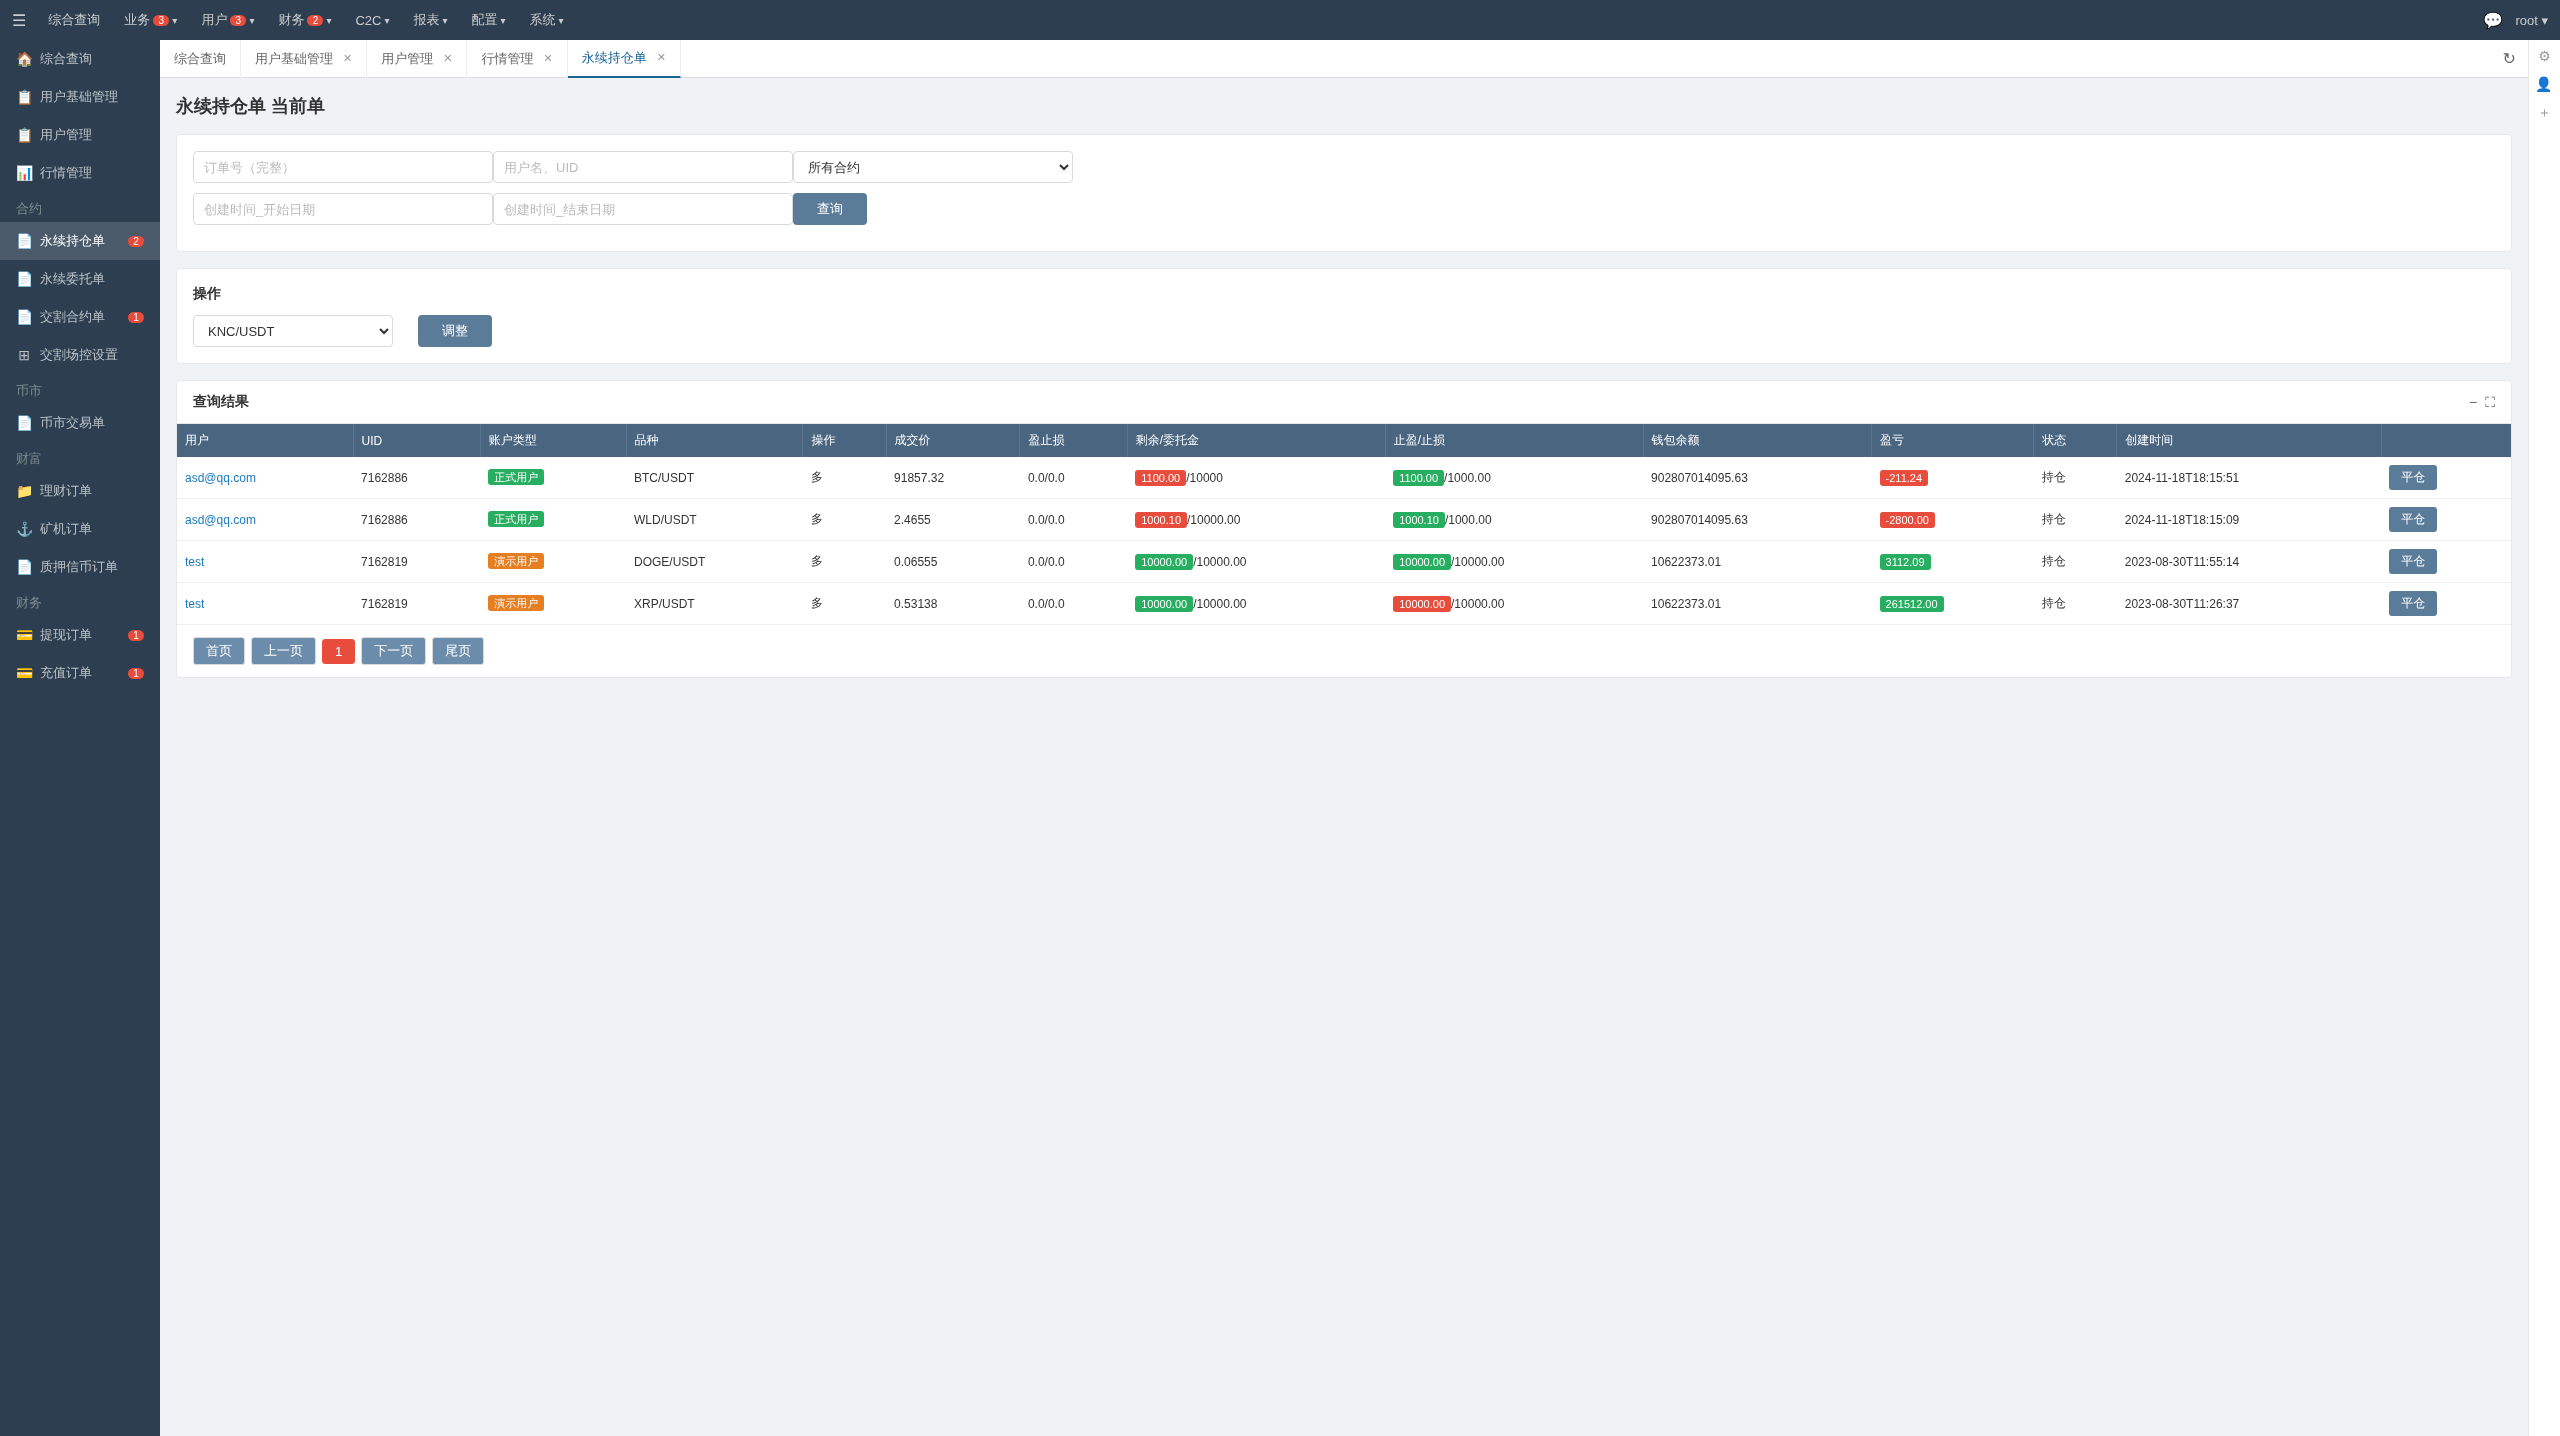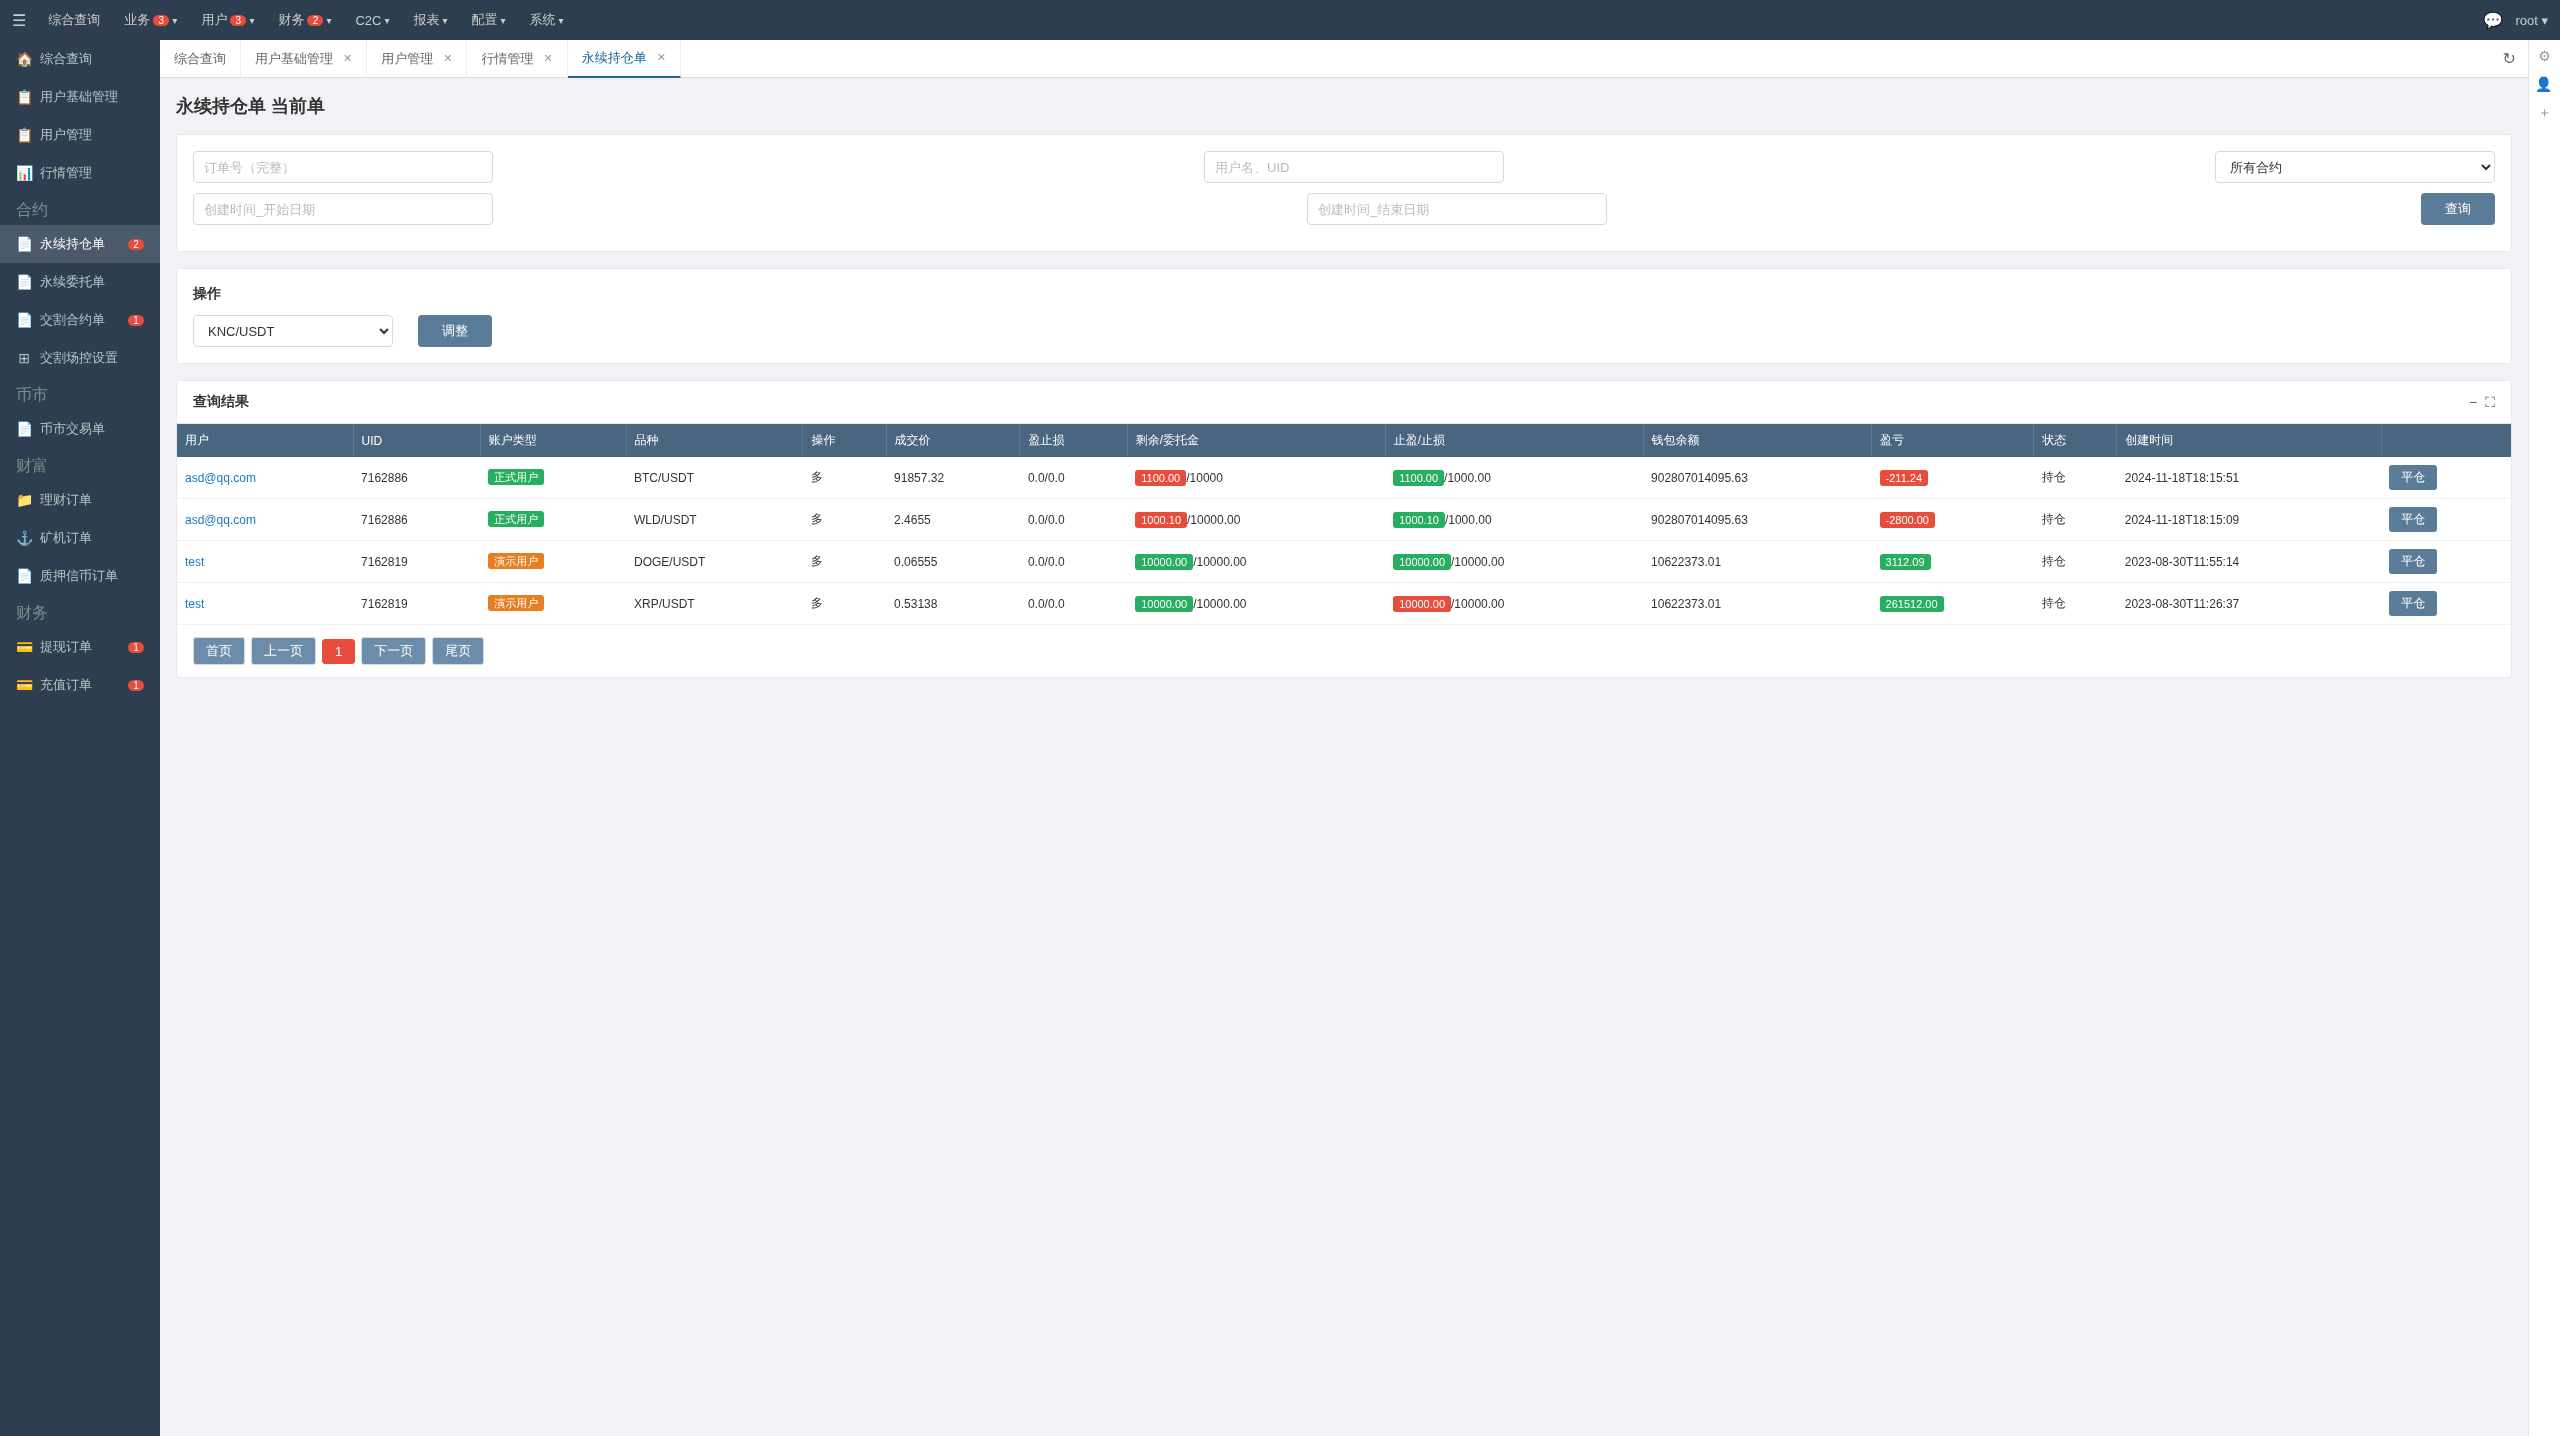--- a/index.html
+++ b/index.html
@@ -17,21 +17,21 @@
 
     
     .main-layout { display: flex; flex: 1; overflow: hidden; }
 
     
     .sidebar { width: 160px; background: #2c3e50; color: #bdc3c7; flex-shrink: 0; overflow-y: auto; }
     .sidebar-item { display: flex; align-items: center; gap: 8px; padding: 10px 16px; cursor: pointer; font-size: 13px; color: #bdc3c7; position: relative; }
     .sidebar-item.active { background: rgba(255,255,255,0.15); color: #fff; }
     .sidebar-item .s-icon { font-size: 14px; width: 16px; text-align: center; }
     .sidebar-item .badge { background: #e74c3c; color: #fff; border-radius: 10px; font-size: 10px; padding: 0 5px; min-width: 16px; text-align: center; margin-left: auto; }
-    .sidebar-section { padding: 8px 16px 4px; font-size: 16px; color: #7f8c8d; }
+    .sidebar-section { padding: 8px 16px 4px; font-size: 13px; color: #7f8c8d; }
 
     
     .content-area { flex: 1; display: flex; flex-direction: column; overflow: hidden; background: #f0f2f5; }
 
     
     .tab-bar { background: #fff; border-bottom: 1px solid #ddd; display: flex; align-items: center; padding: 0 0; height: 38px; flex-shrink: 0; }
     .tab { padding: 0 14px; height: 38px; display: flex; align-items: center; gap: 6px; border-right: 1px solid #eee; cursor: pointer; font-size: 13px; color: #666; white-space: nowrap; }
     .tab.active { background: #fff; color: #1a6496; border-bottom: 2px solid #1a6496; }
     .tab .close { color: #999; font-size: 11px; margin-left: 4px; }
     .refresh-btn { margin-left: auto; margin-right: 12px; color: #666; cursor: pointer; font-size: 16px; }
@@ -45,21 +45,21 @@
     
     .sub-tabs { display: flex; gap: 0; margin-bottom: 16px; border-bottom: 2px solid #ddd; }
     .sub-tab { padding: 8px 16px; cursor: pointer; font-size: 13px; color: #666; border-bottom: 2px solid transparent; margin-bottom: -2px; }
     .sub-tab.active { color: #1a6496; border-bottom-color: #1a6496; }
 
     
     .card { background: #fff; border-radius: 4px; padding: 16px; margin-bottom: 16px; border: 1px solid #e8e8e8; }
 
     
     .section-title { font-size: 14px; font-weight: bold; color: #333; margin-bottom: 12px; }
-    .form-row { display: flex; margin-bottom: 10px; align-items: center; flex-wrap: wrap; justify-content: space-between; }
+    .form-row { display: flex; margin-bottom: 10px; align-items: center; flex-wrap: wrap; }
     .form-input { border: 1px solid #d9d9d9; border-radius: 4px; padding: 6px 10px; font-size: 13px; height: 32px; outline: none; color: #333; flex: 1; min-width: 120px; }
     .form-input::placeholder { color: #bbb; }
     .form-select { border: 1px solid #d9d9d9; border-radius: 4px; padding: 6px 10px; font-size: 13px; height: 32px; outline: none; color: #333; background: #fff; flex: 1; min-width: 120px; cursor: pointer; }
     .btn-query { background: #5b7c99; color: #fff; border: none; border-radius: 4px; padding: 6px 24px; font-size: 13px; height: 32px; cursor: pointer; white-space: nowrap; }
 
     
     .ops-row { display: flex; gap: 25px; align-items: center; }
     .ops-select { border: 1px solid #d9d9d9; border-radius: 4px; padding: 6px 10px; font-size: 13px; height: 32px; outline: none; color: #333; background: #fff; width: 200px; cursor: pointer; }
     .btn-adjust { background: #5b7c99; color: #fff; border: none; border-radius: 4px; padding: 6px 24px; font-size: 13px; height: 32px; cursor: pointer; }
 

